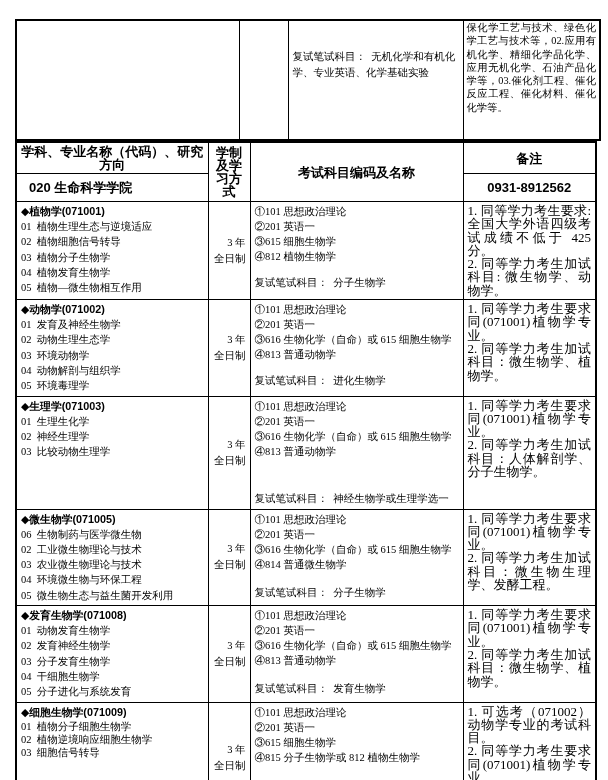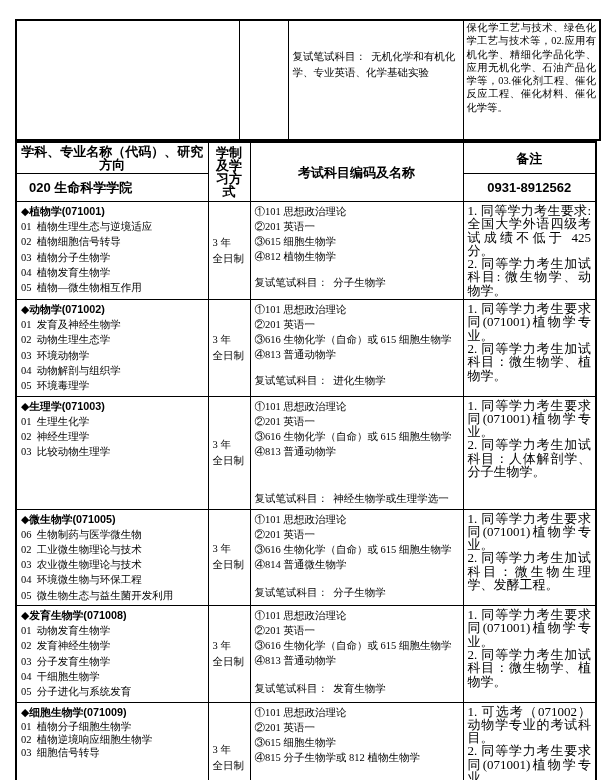--- a/index.html
+++ b/index.html
@@ -20,21 +20,21 @@
   .main-table{margin-left:15px;width:580px;border:2px solid #000;}
   .h{font-family:"Liberation Sans","DejaVu Sans",sans-serif;font-weight:bold;font-size:13px;
      text-align:center;vertical-align:middle;line-height:13px;}
   .h-left{text-align:left;padding-left:12px;}
   tr.hA{height:20px;} tr.hB{height:28px;}
   tr.r92{height:92px;margin-top:6px;} tr.r113{height:113px;} tr.r94{height:94px;} tr.r68{height:68px;}
   .major-name{font-family:"Liberation Sans","DejaVu Sans",sans-serif;font-weight:bold;font-size:10.8px;
               line-height:15px;white-space:pre-wrap;}
   .directions div{white-space:pre-wrap;line-height:15.3px;}
   tr.r68 .directions div{line-height:13.2px;}
-  .cell-duration{text-align:left;vertical-align:middle;}
+  .cell-duration{text-align:right;vertical-align:middle;}
   .cell-duration div{line-height:16px;}
   .vflex{display:flex;flex-direction:column;justify-content:space-between;}
   tr.r92 .vflex{height:86px;} tr.r113 .vflex{height:107px;} tr.r94 .vflex{height:88px;} tr.r68 .vflex{height:62px;}
   .subjects div{white-space:pre-wrap;line-height:15px;}
   .retest{white-space:pre-wrap;line-height:14px;}
   .cell-remarks{font-size:13px;}
   .cell-remarks div{text-align:justify;line-height:13.3px;}
 </style>
 </head>
 <body>

